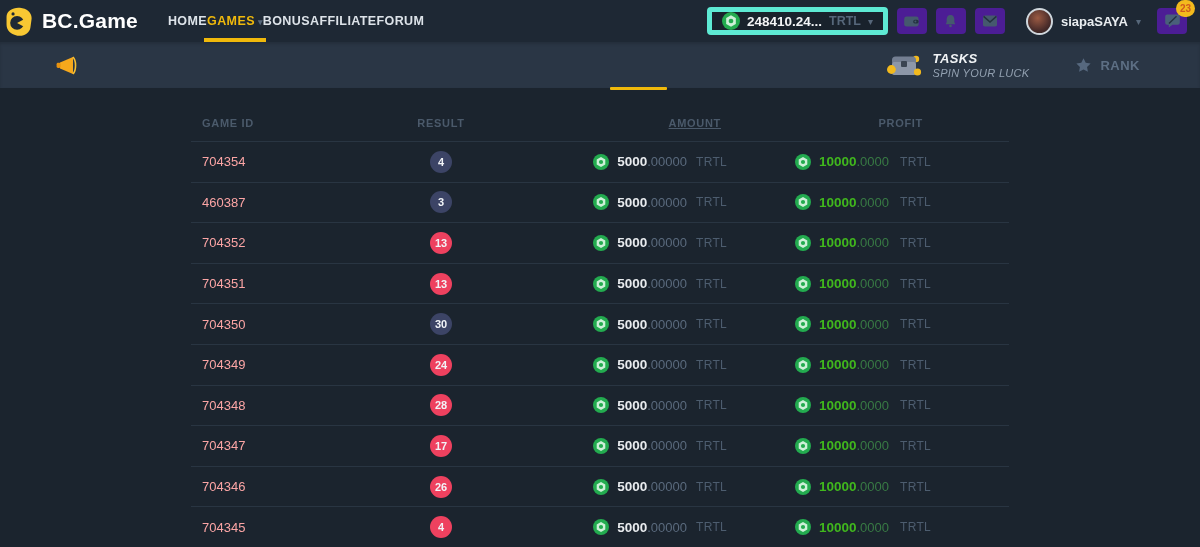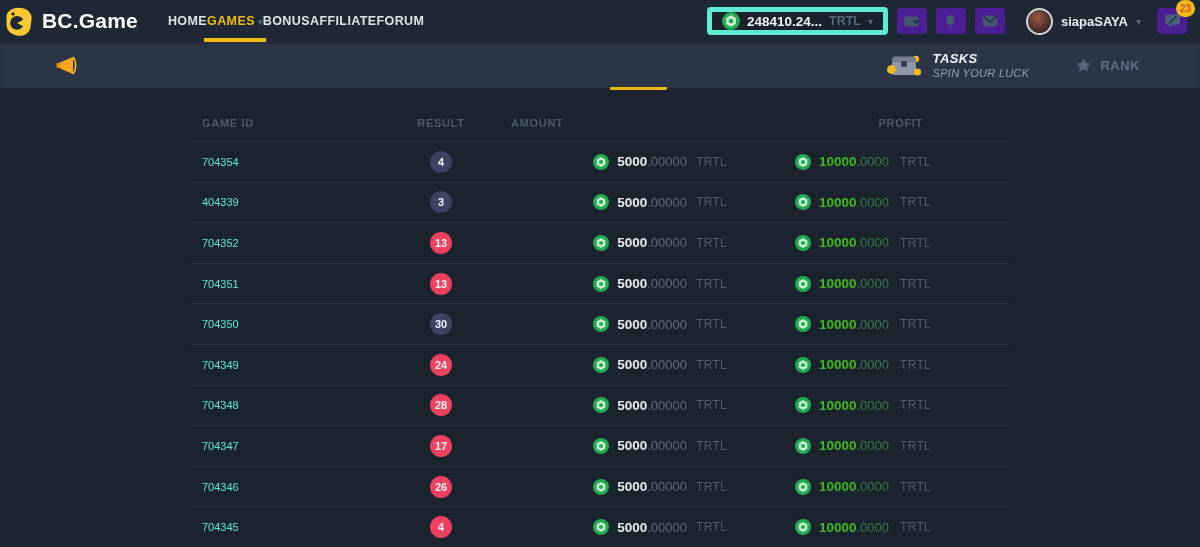--- a/index.html
+++ b/index.html
@@ -85,28 +85,28 @@
   
   .content { height:459px; overflow:hidden; }
   .game-table { width:818px; margin:0 auto; }
   .thead {
     display:grid; grid-template-columns:180px 140px 288px 210px;
     height:53px; align-items:end; padding-bottom:12px;
   }
   .th { font-size:11px; font-weight:700; color:#4b5a6b; letter-spacing:.7px; }
   .th-gameid { padding-left:11px; }
   .th-result { text-align:center; }
-  .th-amount { text-align:left; padding-right:78px; }
+  .th-amount { text-align:right; padding-right:78px;text-decoration:underline; }
   .th-profit { text-align:right; padding-right:86px; }
 
   .row {
     display:grid; grid-template-columns:180px 140px 176px 112px 90px 1fr;
     height:40.6px; align-items:center; border-top:1px solid #293542; cursor:pointer;
   }
-  .game-id { padding-left:11px; font-size:11px; color:#5eead4; }
+  .game-id { padding-left:11px; font-size:13px; color:#fca5a5; }
   .result-cell { display:flex; justify-content:center; }
   .badge {
     min-width:22px; height:22px; padding:0 4px; border-radius:11px;
     display:flex; align-items:center; justify-content:center;
     font-size:11px; font-weight:700; color:#f2f4f8;
   }
   .money-cell { display:flex; align-items:center; justify-content:flex-end; gap:8px; }
   .num { font-size:13.5px; font-weight:700; color:#e8ebee; white-space:nowrap; }
   .num .dec { font-size:13px; font-weight:400; color:#5a6a7d; }
   .profit-cell .num { color:var(--profit-green,#40b71d); }
@@ -273,21 +273,21 @@
           <path d="M8 2.9 L12.3 5.4 V10.6 L8 13.1 L3.7 10.6 V5.4 Z" fill="#cdf0d8"></path>
           <circle cx="8" cy="8" r="2.1" fill="var(--coin-green,#23ab4f)"></circle>
         </svg>
       </span>
       <span class="num"><span>10000</span><span class="dec">.0000</span></span>
     </div>
     <div class="currency cur-profit">TRTL</div>
   </div>
 
   <div class="row">
-    <div class="game-id">404339</div>
+    <div class="game-id">460387</div>
     <div class="result-cell">
       <span class="badge" style="background: rgb(60, 68, 102);">3</span>
     </div>
     <div class="money-cell amount-cell">
       <span>
         <svg width="16" height="16" viewBox="0 0 16 16">
           <circle cx="8" cy="8" r="8" fill="var(--coin-green,#23ab4f)"></circle>
           <path d="M8 2.9 L12.3 5.4 V10.6 L8 13.1 L3.7 10.6 V5.4 Z" fill="#cdf0d8"></path>
           <circle cx="8" cy="8" r="2.1" fill="var(--coin-green,#23ab4f)"></circle>
         </svg>

